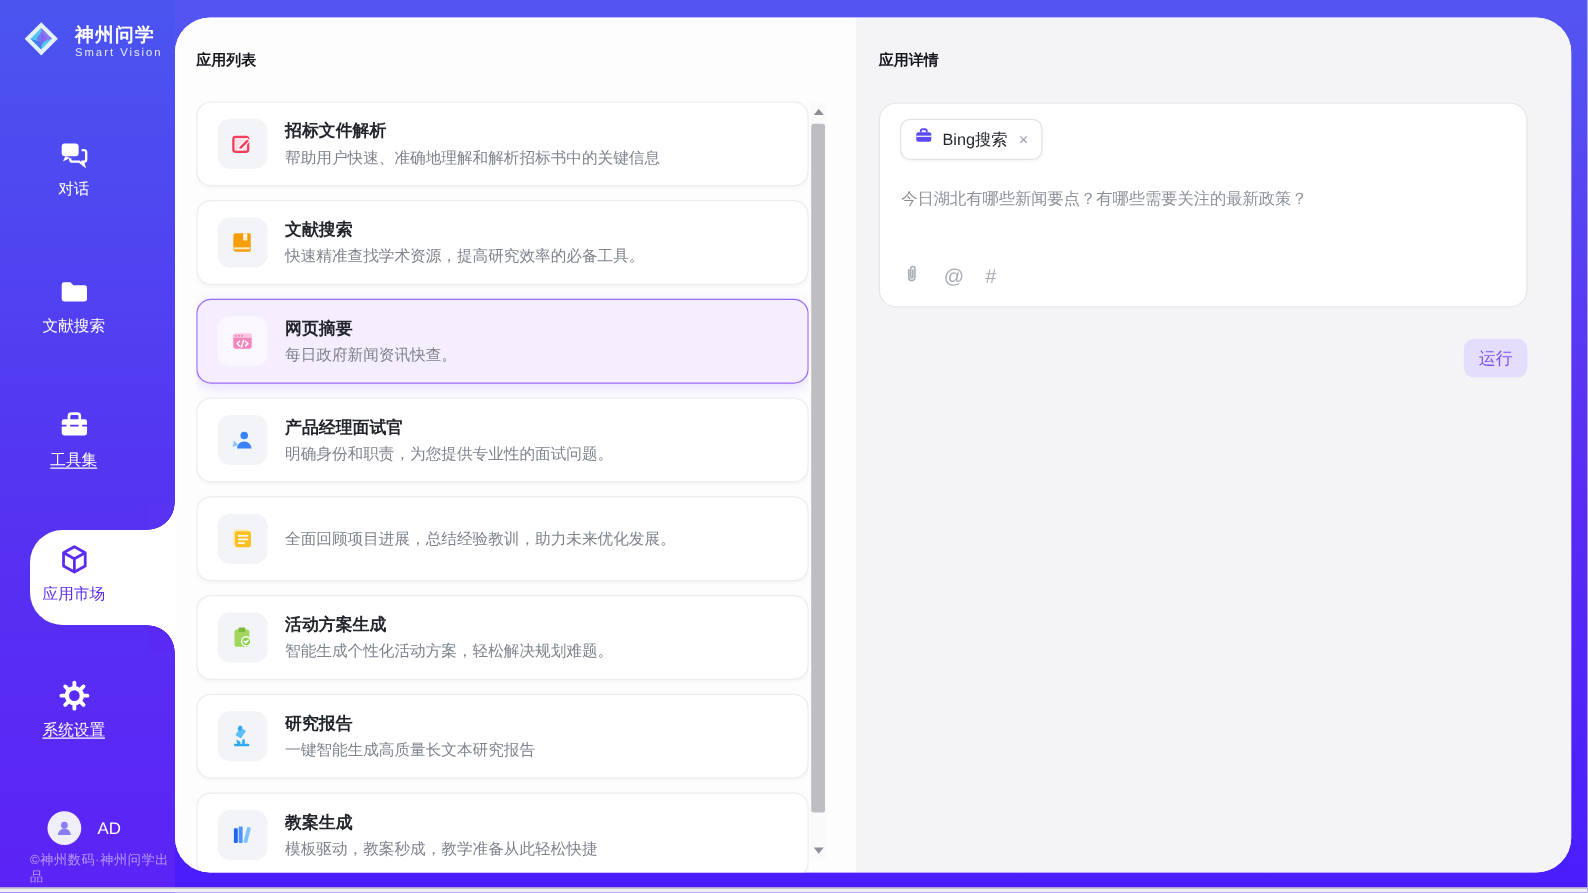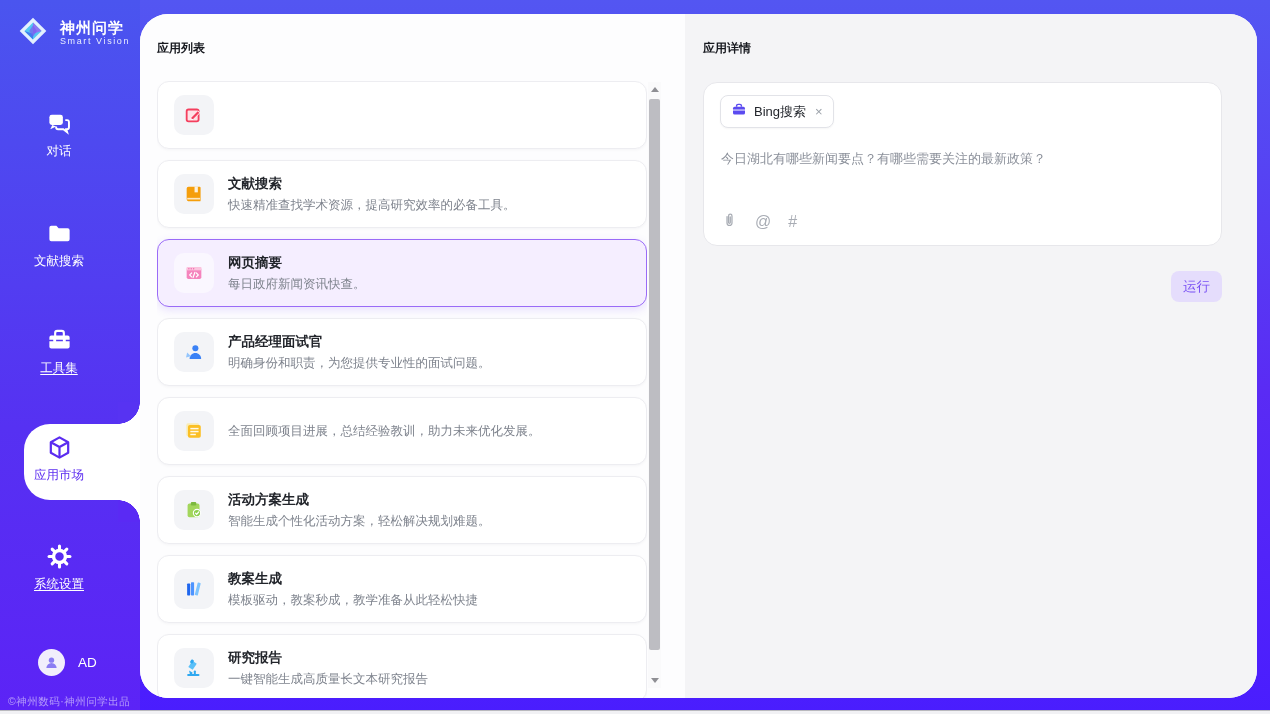--- a/index.html
+++ b/index.html
@@ -21,21 +21,21 @@
   .nav-label.underline{text-decoration:underline;text-underline-offset:2px;}
   .bump{position:absolute;left:24px;width:116px;top:424px;height:76px;background:#fff;border-radius:26px 0 0 26px;}
   .bump::before{content:"";position:absolute;right:0;top:-22px;width:22px;height:22px;
     background:radial-gradient(circle 22px at 0 0,#5733f2 98%,#fff 100%);}
   .bump::after{content:"";position:absolute;right:0;bottom:-22px;width:22px;height:22px;
     background:radial-gradient(circle 22px at 0 100%,#5a2af4 98%,#fff 100%);}
   .nav-item.active{color:#5b2cf0;}
   .user-row{position:absolute;left:38px;bottom:38px;display:flex;align-items:center;gap:13px;}
   .avatar{width:27px;height:27px;border-radius:50%;background:#f1eefc;display:flex;align-items:center;justify-content:center;}
   .user-name{font-size:13.5px;color:#fff;}
-  .copyright{position:absolute;left:0;bottom:5px;width:100%;padding-left:8px;box-sizing:border-box;
+  .copyright{position:absolute;left:0;bottom:5px;width:100%;padding-left:24px;box-sizing:border-box;
     font-size:10.5px;color:rgba(255,255,255,.52);letter-spacing:.5px;}
   
   .main-card{position:absolute;left:140px;top:14px;width:1117px;height:684px;border-radius:28px;
     background:#fff;overflow:hidden;display:flex;}
   .list-panel{width:545px;flex:none;position:relative;background:#fdfdfe;}
   .panel-title{position:absolute;left:17px;top:26px;font-size:12px;font-weight:bold;color:#17191f;}
   .cards{position:absolute;left:17px;top:67px;width:490px;bottom:0;display:flex;flex-direction:column;gap:11px;overflow:hidden;}
   .card{height:68px;flex:none;background:#fff;border:1px solid #ededf1;border-radius:12px;
     display:flex;align-items:center;padding:0 16px;box-sizing:border-box;box-shadow:0 1px 3px rgba(20,20,40,.04);cursor:pointer;}
   .card.selected{background:#f5eeff;border:1.5px solid #9a6bf7;box-shadow:0 3px 10px rgba(120,70,250,.16);}
@@ -167,20 +167,24 @@
 
     <div class="cards">
 
       <div class="card">
         <span class="app-icon">
           <svg viewBox="0 0 24 24" width="22" height="22">
             <rect x="4" y="6" width="13" height="13" rx="2" fill="#fee2e7" stroke="#f43f5e" stroke-width="2"></rect>
             <path d="M8.8 14.6l7.2-7.2 2.3 2.3-7.2 7.2H8.8z" fill="#f43f5e" stroke="#fff" stroke-width="1"></path>
           </svg>
         </span>
+        <span class="card-txt">
+          <span class="card-title">招标文件解析</span>
+          <span class="card-desc">帮助用户快速、准确地理解和解析招标书中的关键信息</span>
+        </span>
       </div>
 
       <div class="card">
         <span class="app-icon">
           <svg viewBox="0 0 24 24" width="22" height="22">
             <path d="M6 4h12a1.2 1.2 0 011.2 1.2V19a1 1 0 01-1 1H6.8A2.8 2.8 0 014 17.2V6a2 2 0 012-2z" fill="#f59e0b"></path>
             <rect x="12.6" y="4" width="3.6" height="6.2" fill="#fff" opacity=".85"></rect>
             <rect x="4.6" y="16.2" width="14" height="1.8" fill="#fff" opacity=".75"></rect>
           </svg>
         </span>
@@ -247,44 +251,44 @@
         </span>
         <span class="card-txt">
           <span class="card-title">活动方案生成</span>
           <span class="card-desc">智能生成个性化活动方案，轻松解决规划难题。</span>
         </span>
       </div>
 
       <div class="card">
         <span class="app-icon">
           <svg viewBox="0 0 24 24" width="22" height="22">
-            <rect x="4.5" y="6" width="3.4" height="13" rx=".8" fill="#1f66ee"></rect>
-            <rect x="8.7" y="4.5" width="3.4" height="14.5" rx=".8" fill="#4d94ff"></rect>
-            <rect x="14.4" y="5" width="3.4" height="14" rx=".8" fill="#7cc3ff" transform="rotate(14 16.1 12)"></rect>
-          </svg>
-        </span>
-        <span class="card-txt">
-          <span class="card-title">教案生成</span>
-          <span class="card-desc">模板驱动，教案秒成，教学准备从此轻松快捷</span>
-        </span>
-      </div>
-
-      <div class="card">
-        <span class="app-icon">
-          <svg viewBox="0 0 24 24" width="22" height="22">
             <path d="M10.2 4.2l4.8 3.2-4.4 6.6-4.8-3.2z" fill="#5bc0f8"></path>
             <rect x="8.2" y="2.8" width="3.2" height="4.2" rx="1" transform="rotate(33 9.8 4.9)" fill="#2fa8f0"></rect>
             <path d="M6.6 14.6l4 2.7-1.1 1.7H7.6z" fill="#2fa8f0"></path>
             <rect x="11.8" y="14.6" width="2.2" height="5" rx=".9" fill="#2fa8f0"></rect>
             <rect x="4.5" y="18.6" width="13.5" height="2.2" rx="1.1" fill="#2fa8f0"></rect>
           </svg>
         </span>
         <span class="card-txt">
           <span class="card-title">研究报告</span>
           <span class="card-desc">一键智能生成高质量长文本研究报告</span>
+        </span>
+      </div>
+
+      <div class="card">
+        <span class="app-icon">
+          <svg viewBox="0 0 24 24" width="22" height="22">
+            <rect x="4.5" y="6" width="3.4" height="13" rx=".8" fill="#1f66ee"></rect>
+            <rect x="8.7" y="4.5" width="3.4" height="14.5" rx=".8" fill="#4d94ff"></rect>
+            <rect x="14.4" y="5" width="3.4" height="14" rx=".8" fill="#7cc3ff" transform="rotate(14 16.1 12)"></rect>
+          </svg>
+        </span>
+        <span class="card-txt">
+          <span class="card-title">教案生成</span>
+          <span class="card-desc">模板驱动，教案秒成，教学准备从此轻松快捷</span>
         </span>
       </div>
 
     </div>
 
     <div class="scrollbar">
       <div class="sb-up"></div>
       <div class="sb-thumb"></div>
       <div class="sb-down"></div>
     </div>

